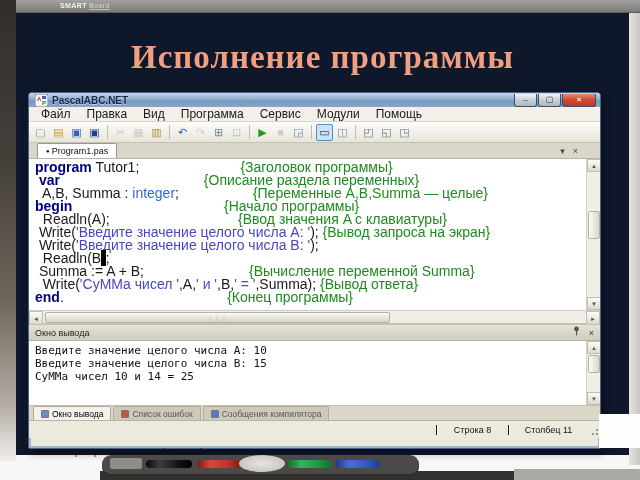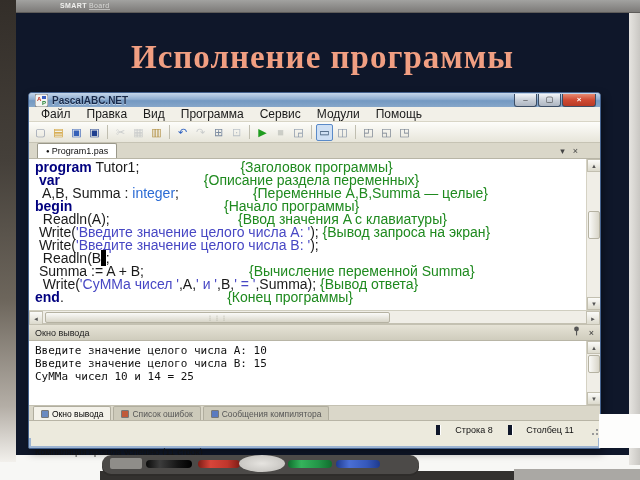--- a/index.html
+++ b/index.html
@@ -99,21 +99,21 @@
   .outtext{position:absolute;left:6px;top:3px;}
 
   .bottom-tabs{height:15px;background:#dad7c9;display:flex;align-items:flex-end;padding-left:4px;border-bottom:1px solid #b8b5a6;}
   .btab{height:14px;display:flex;align-items:center;gap:3px;padding:0 7px;font-size:8.5px;color:#555;
     border:1px solid #b0ad9e;border-bottom:none;border-radius:2px 2px 0 0;background:#cdcaba;margin-right:2px;}
   .btab.active{background:#f4f2ea;color:#000;}
   .btab-icon{width:8px;height:8px;border:1px solid #777;border-radius:1px;display:inline-block;}
 
   .statusbar{height:17px;background:#eceadd;display:flex;align-items:center;font-size:9px;color:#111;}
   .sb-msg{flex:1;padding-left:6px;margin-top:44px;}
-  .sb-cell{width:72px;border-left:4px solid #0f172a;box-shadow:inset 1px 0 0 #fff;text-align:center;}
+  .sb-cell{width:72px;border-left:1px solid #0f172a;box-shadow:inset 1px 0 0 #fff;text-align:center;}
   .sb-grip{width:12px;height:100%;background:
     radial-gradient(circle at 9px 13px,#999 1px,transparent 1.3px),
     radial-gradient(circle at 9px 9px,#999 1px,transparent 1.3px),
     radial-gradient(circle at 5px 13px,#999 1px,transparent 1.3px);}
 </style>
 </head>
 <body>
 
 <div class="photo">
 

